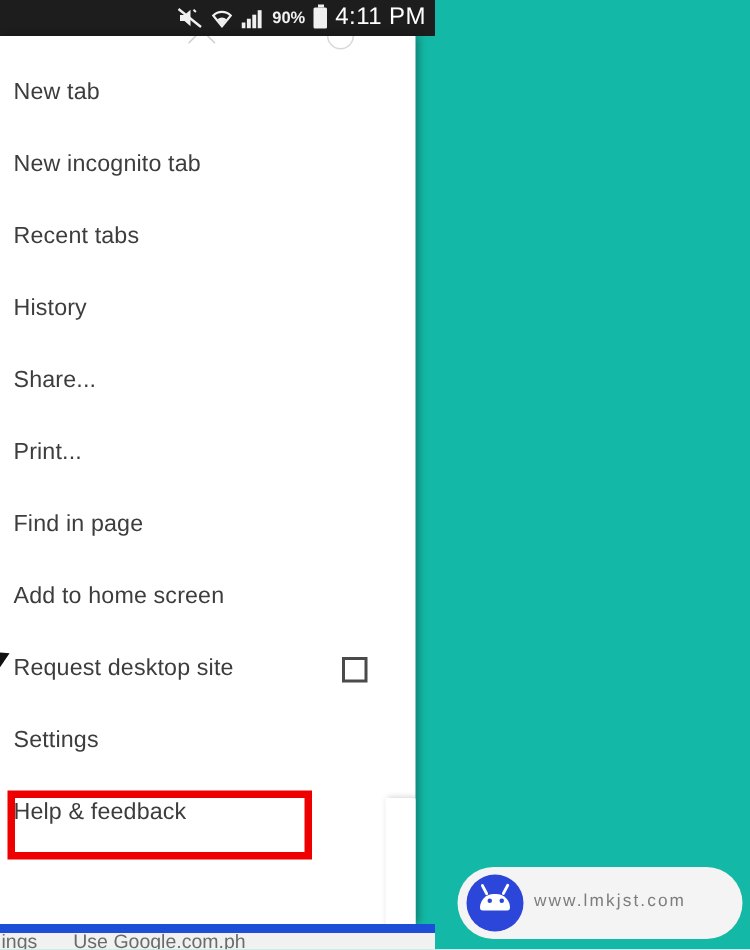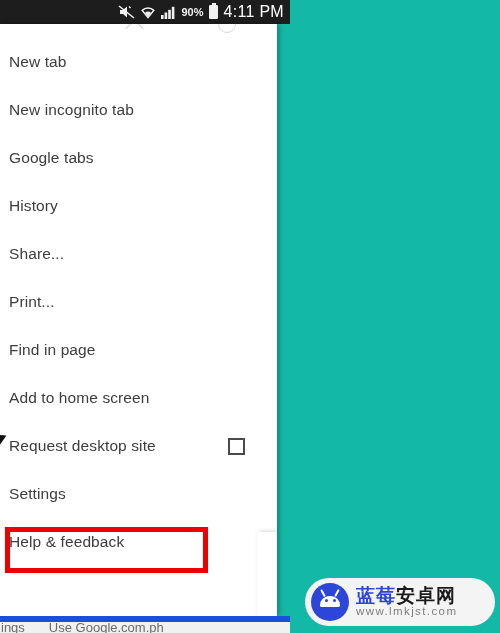--- a/index.html
+++ b/index.html
@@ -299,21 +299,21 @@
       <div class="menu-item">
         <span class="menu-label">New tab</span>
       </div>
 
       <div class="menu-item">
         <span class="menu-label">New incognito tab</span>
       </div>
 
 
       <div class="menu-item">
-        <span class="menu-label">Google tabs</span>
+        <span class="menu-label">Recent tabs</span>
       </div>
 
       <div class="menu-item">
         <span class="menu-label">History</span>
       </div>
 
       <div class="menu-item">
         <span class="menu-label">Share...</span>
       </div>
 
@@ -357,20 +357,17 @@
   </div>
 
   <div id="watermark">
     <div id="wm-logo">
       <span class="wm-antenna l"></span>
       <span class="wm-antenna r"></span>
       <span class="wm-eye l"></span>
       <span class="wm-eye r"></span>
     </div>
     <div id="wm-text">
-      <div id="wm-cn">
-        <span class="blue">蓝莓</span><span class="dark">安卓网</span>
-      </div>
       <div id="wm-url">www.lmkjst.com</div>
     </div>
   </div>
 
 </div>
 
 </body></html>

